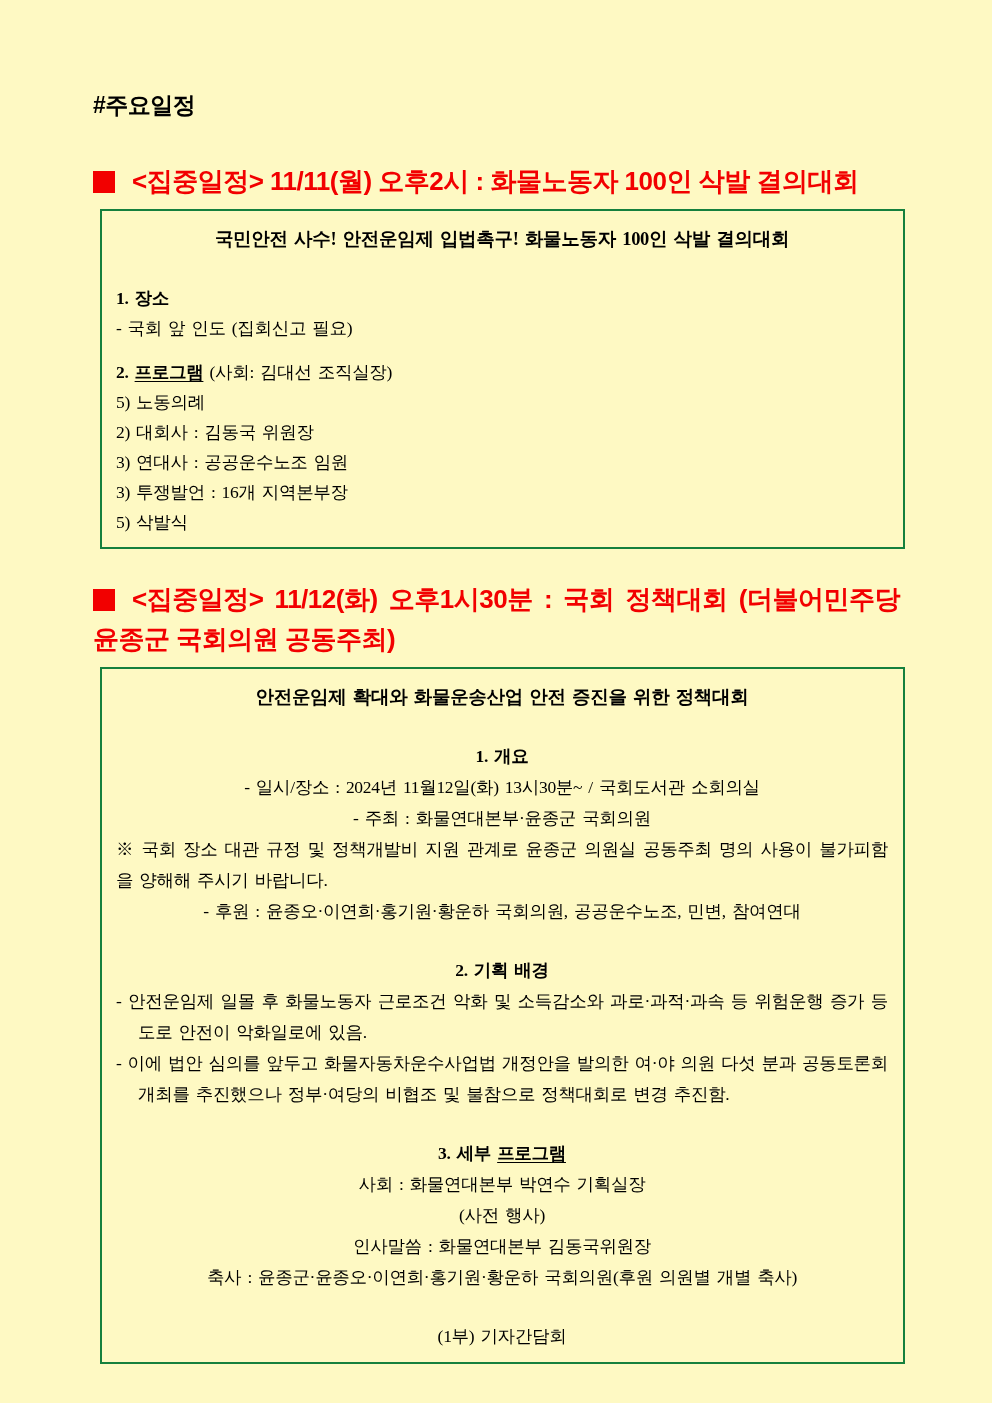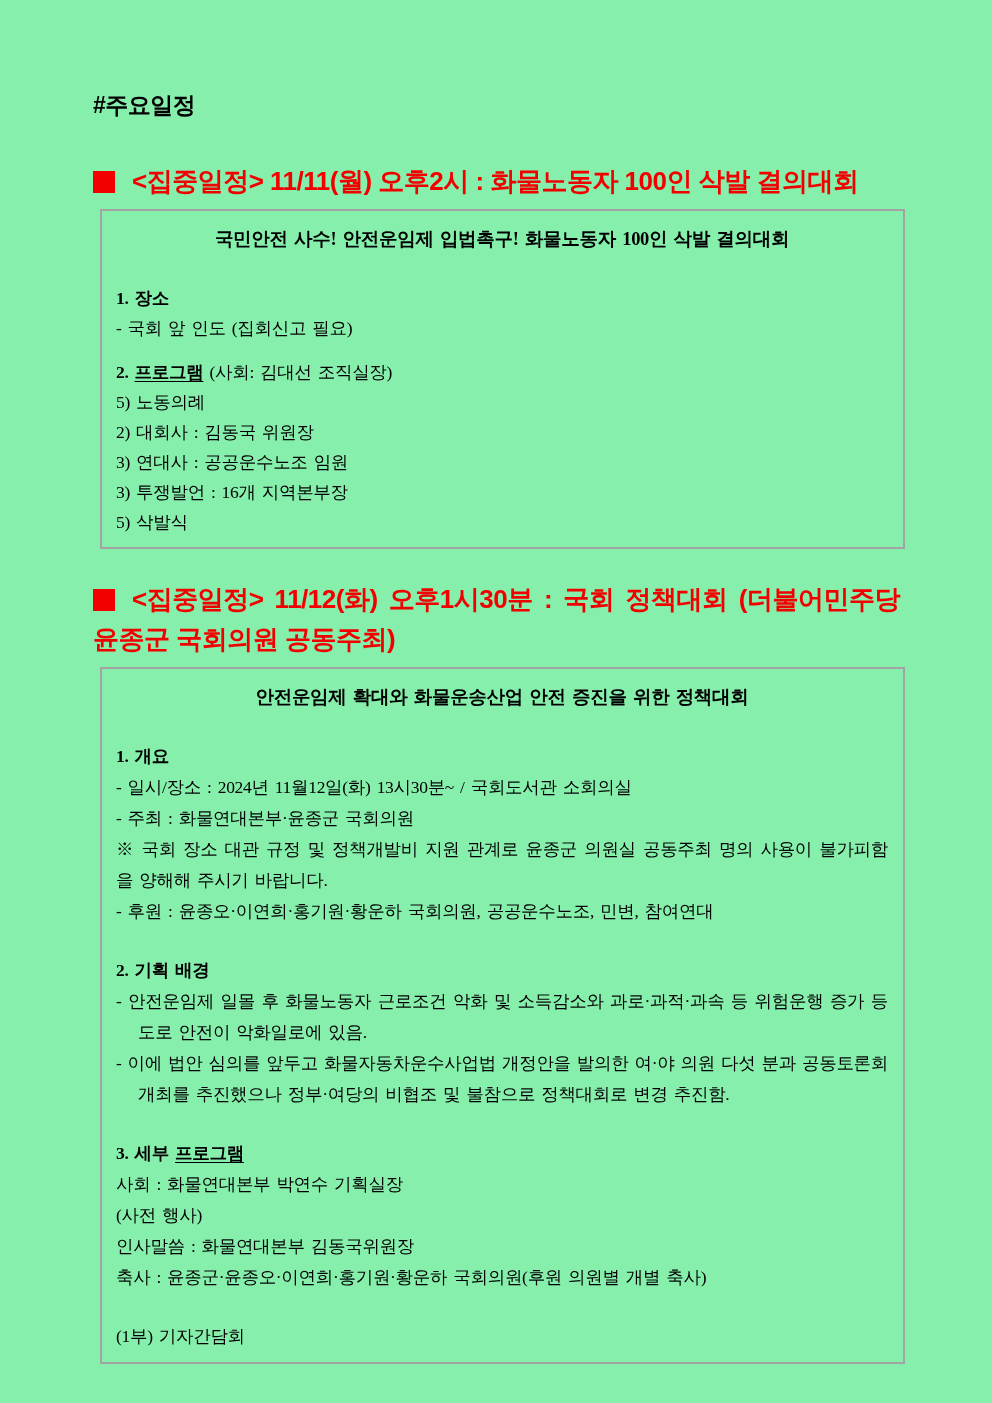--- a/index.html
+++ b/index.html
@@ -1,19 +1,19 @@
 <!DOCTYPE html>
 <html lang="ko"><head>
 <meta charset="utf-8">
 <style>
   html,body{margin:0;padding:0;background:#ffffff;}
   .page{
     position:relative;
     width:992px;height:1403px;
-    background:#86efac;
+    background:#fef9c3;
     font-family:"Liberation Serif","DejaVu Serif",serif;
     color:#000;
     overflow:hidden;
     box-sizing:border-box;
   }
   .doc-title{
     padding-top:90px;
     margin-left:93px;
     font-family:"Liberation Sans","DejaVu Sans",sans-serif;
     font-weight:bold;
@@ -35,35 +35,35 @@
     display:inline-block;
     width:22px;height:22px;
     background:#f20000;
     margin-right:17px;
     vertical-align:-3px;
   }
   .info-box{
     box-sizing:border-box;
     width:805px;
     margin:8px 0 0 100px;
-    border:2px solid #a3a3a3;
+    border:2px solid #15803d;
     padding:8px 15px 10px 14px;
     font-size:17.5px;
     letter-spacing:-0.3px;
     word-spacing:2px;
   }
   .box-title{
     text-align:center;
     font-weight:bold;
     font-size:18.5px;
     line-height:32px;
     margin-top:4px;
   }
   .bline{line-height:30px;}
-  .bline1{line-height:31px;}
+  .bline1{line-height:31px;text-align:center;}
   .bold{font-weight:bold;}
   .underline{text-decoration:underline;text-underline-offset:3px;}
   .spacer{height:28px;}
   .spacer-sm{height:14px;}
   .hang{
     padding-left:22px;
     text-indent:-22px;
     text-align:justify;
   }
   .just{text-align:justify;}

